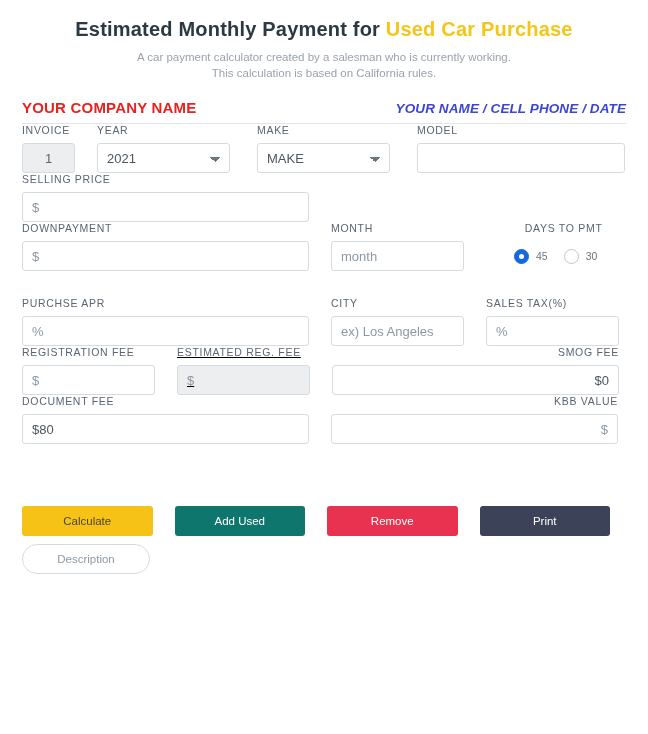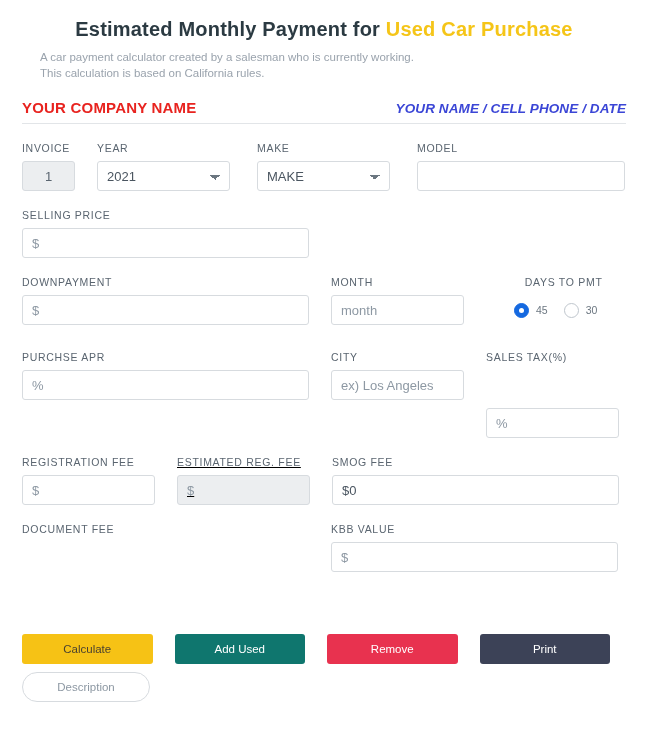--- a/index.html
+++ b/index.html
@@ -19,26 +19,25 @@
   .title {
     text-align: center;
     font-size: 20px;
     font-weight: bold;
     color: #2b3a42;
     padding-top: 18px;
     letter-spacing: 0.2px;
   }
   .title .accent { color: #f5c518; }
   .subtitle {
-    text-align: left;
+    text-align: center;
     font-size: 11.5px;
     color: #9aa3ad;
     line-height: 16px;
     margin-top: 8px;
-    margin-left: 40px;
   }
 
   
   .namerow {
     margin: 18px 22px 0 22px;
     padding-bottom: 7px;
     border-bottom: 1px solid #e2e5e8;
     display: flex;
     justify-content: space-between;
     align-items: flex-end;
@@ -52,21 +51,21 @@
   .yourname {
     color: #3b46d6;
     font-size: 13.5px;
     font-weight: bold;
     letter-spacing: 0.1px;
     font-style: italic;
   }
 
   
   .form { padding: 0 22px; }
-  .row { display: flex; margin-top: 18px; }
+  .row { display: flex; }
   .field { display: flex; flex-direction: column; }
   .label {
     font-size: 10.5px;
     color: #5a6570;
     letter-spacing: 0.7px;
     margin-bottom: 7px;
     text-transform: uppercase;
   }
 
   input.txt, .fakeinput, select.sel {
@@ -109,21 +108,21 @@
   }
 
   
   .w-invoice { width: 53px; }
   .w-year    { width: 133px; }
   .w-make    { width: 133px; }
   .w-model   { width: 208px; }
   .w-long    { width: 287px; }
   .w-mid     { width: 133px; }
   .w-med     { width: 133px; }
-  .w-smog    { width: 287px; }
+  .w-smog    { width: 287px; text-align: right; }
 
   .gap-a { margin-left: 22px; }
   .gap-b { margin-left: 22px; }
 
   
   .radios { display: flex; align-items: center; height: 30px; }
   .radio-item { display: flex; align-items: center; margin-right: 16px; }
   .radio {
     width: 15px; height: 15px;
     border-radius: 50%;
@@ -267,21 +266,21 @@
       <div class="field w-long">
         <div class="label">PURCHSE APR</div>
         <input class="txt w-long" type="text" placeholder="%" style="">
       </div>
 
       <div class="field w-mid" style="margin-left:22px;">
         <div class="label">CITY</div>
         <input class="txt w-mid" type="text" placeholder="ex) Los Angeles" style="">
       </div>
 
-      <div class="field w-med" style="margin-left:22px;gap:38px;">
+      <div class="field w-med" style="margin-left:22px;">
         <div class="label">SALES TAX(%)</div>
         <input class="txt w-med" type="text" placeholder="%" style="">
       </div>
     </div>
 
     <div class="row">
       <div class="field w-mid">
         <div class="label">REGISTRATION FEE</div>
         <input class="txt w-mid" type="text" placeholder="$" style="">
       </div>
@@ -293,20 +292,21 @@
 
       <div class="field w-smog" style="margin-left:22px;">
         <div class="label">SMOG FEE</div>
         <input class="txt w-smog" type="text" value="$0" style="">
       </div>
     </div>
 
     <div class="row">
       <div class="field w-long">
         <div class="label">DOCUMENT FEE</div>
+        <input class="txt w-long" type="text" value="$80" style="">
       </div>
 
       <div class="field w-smog" style="margin-left:22px;">
         <div class="label">KBB VALUE</div>
         <input class="txt w-smog" type="text" placeholder="$" style="">
       </div>
     </div>
   </div>
 
   <div class="btnrow">

